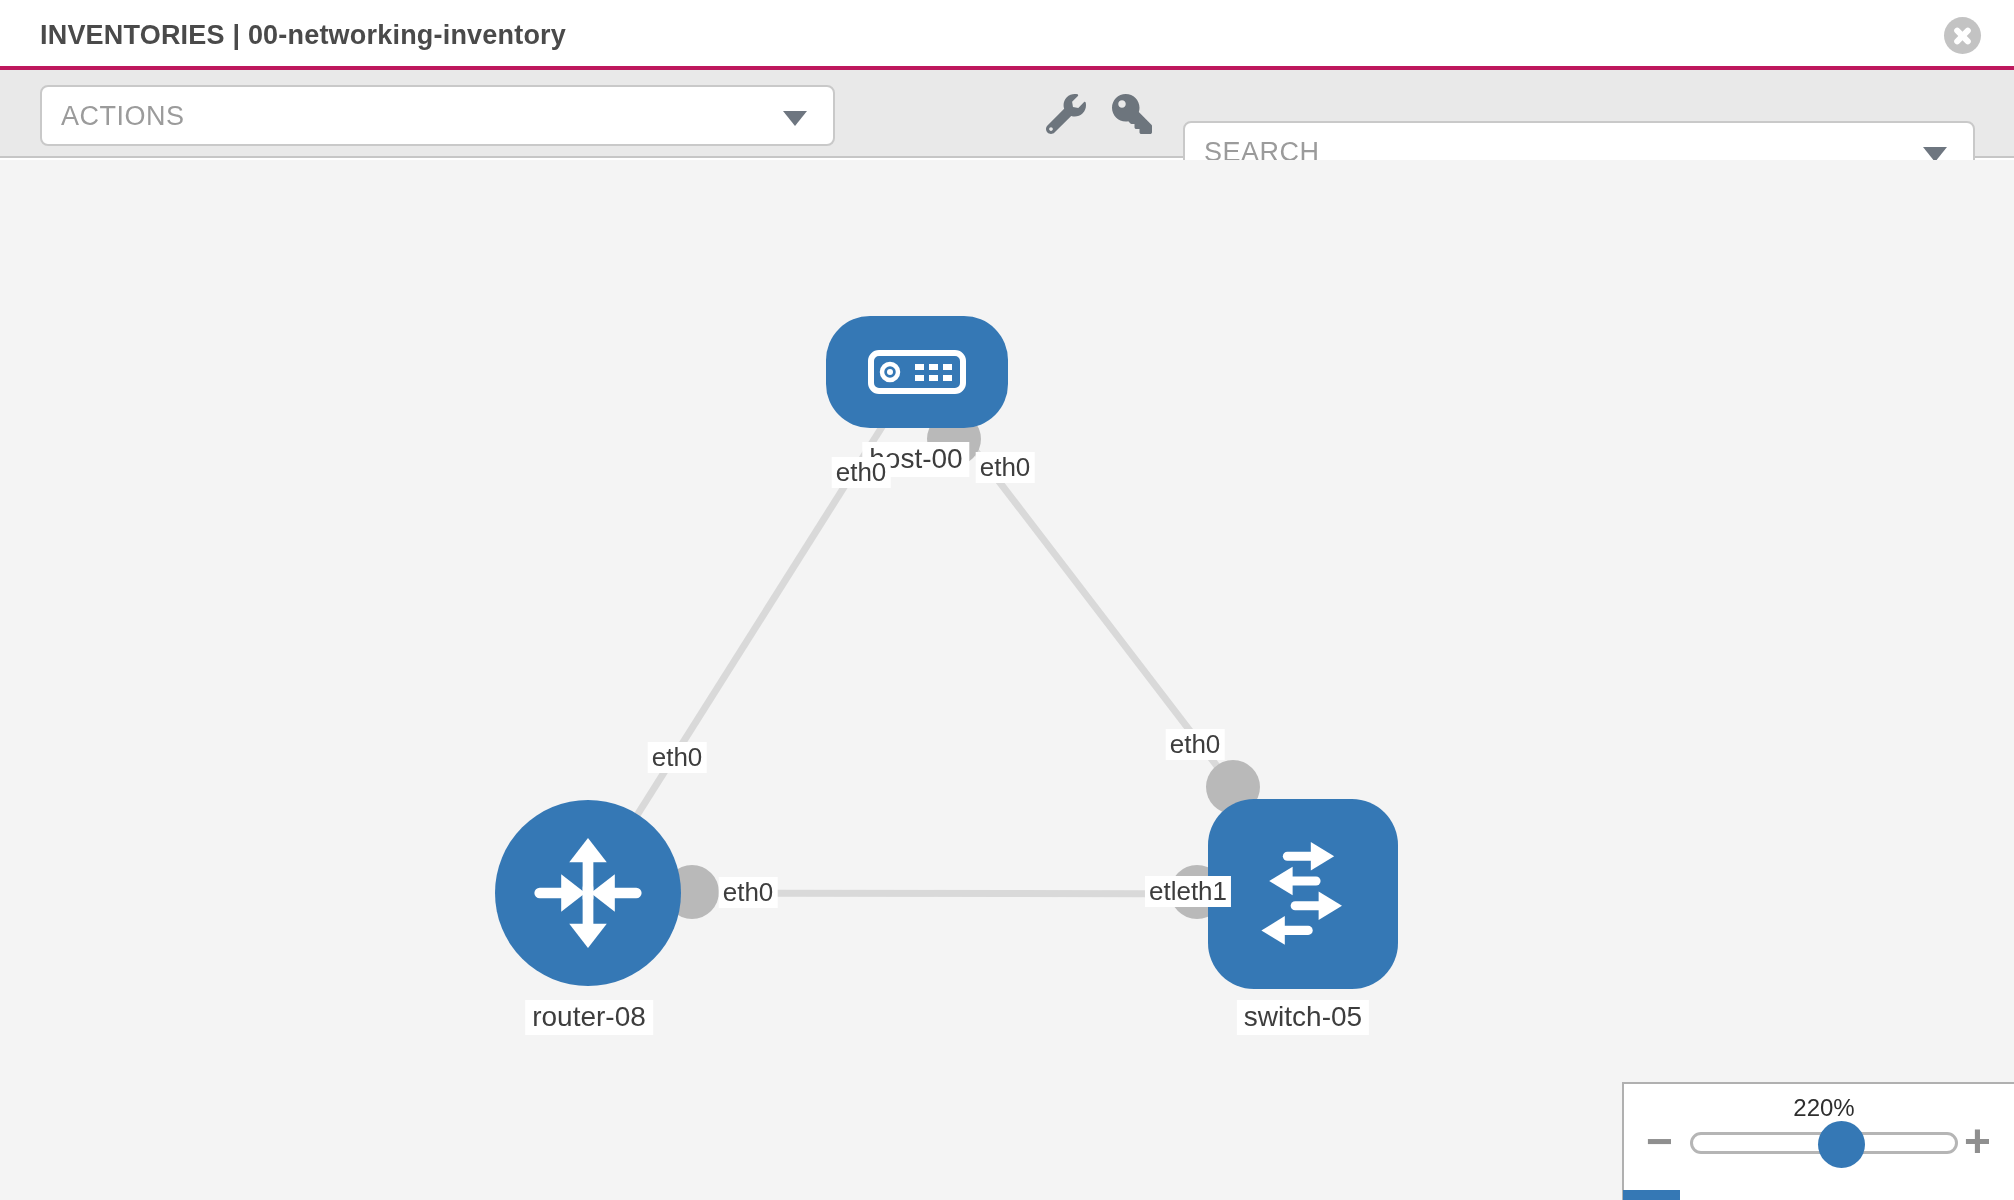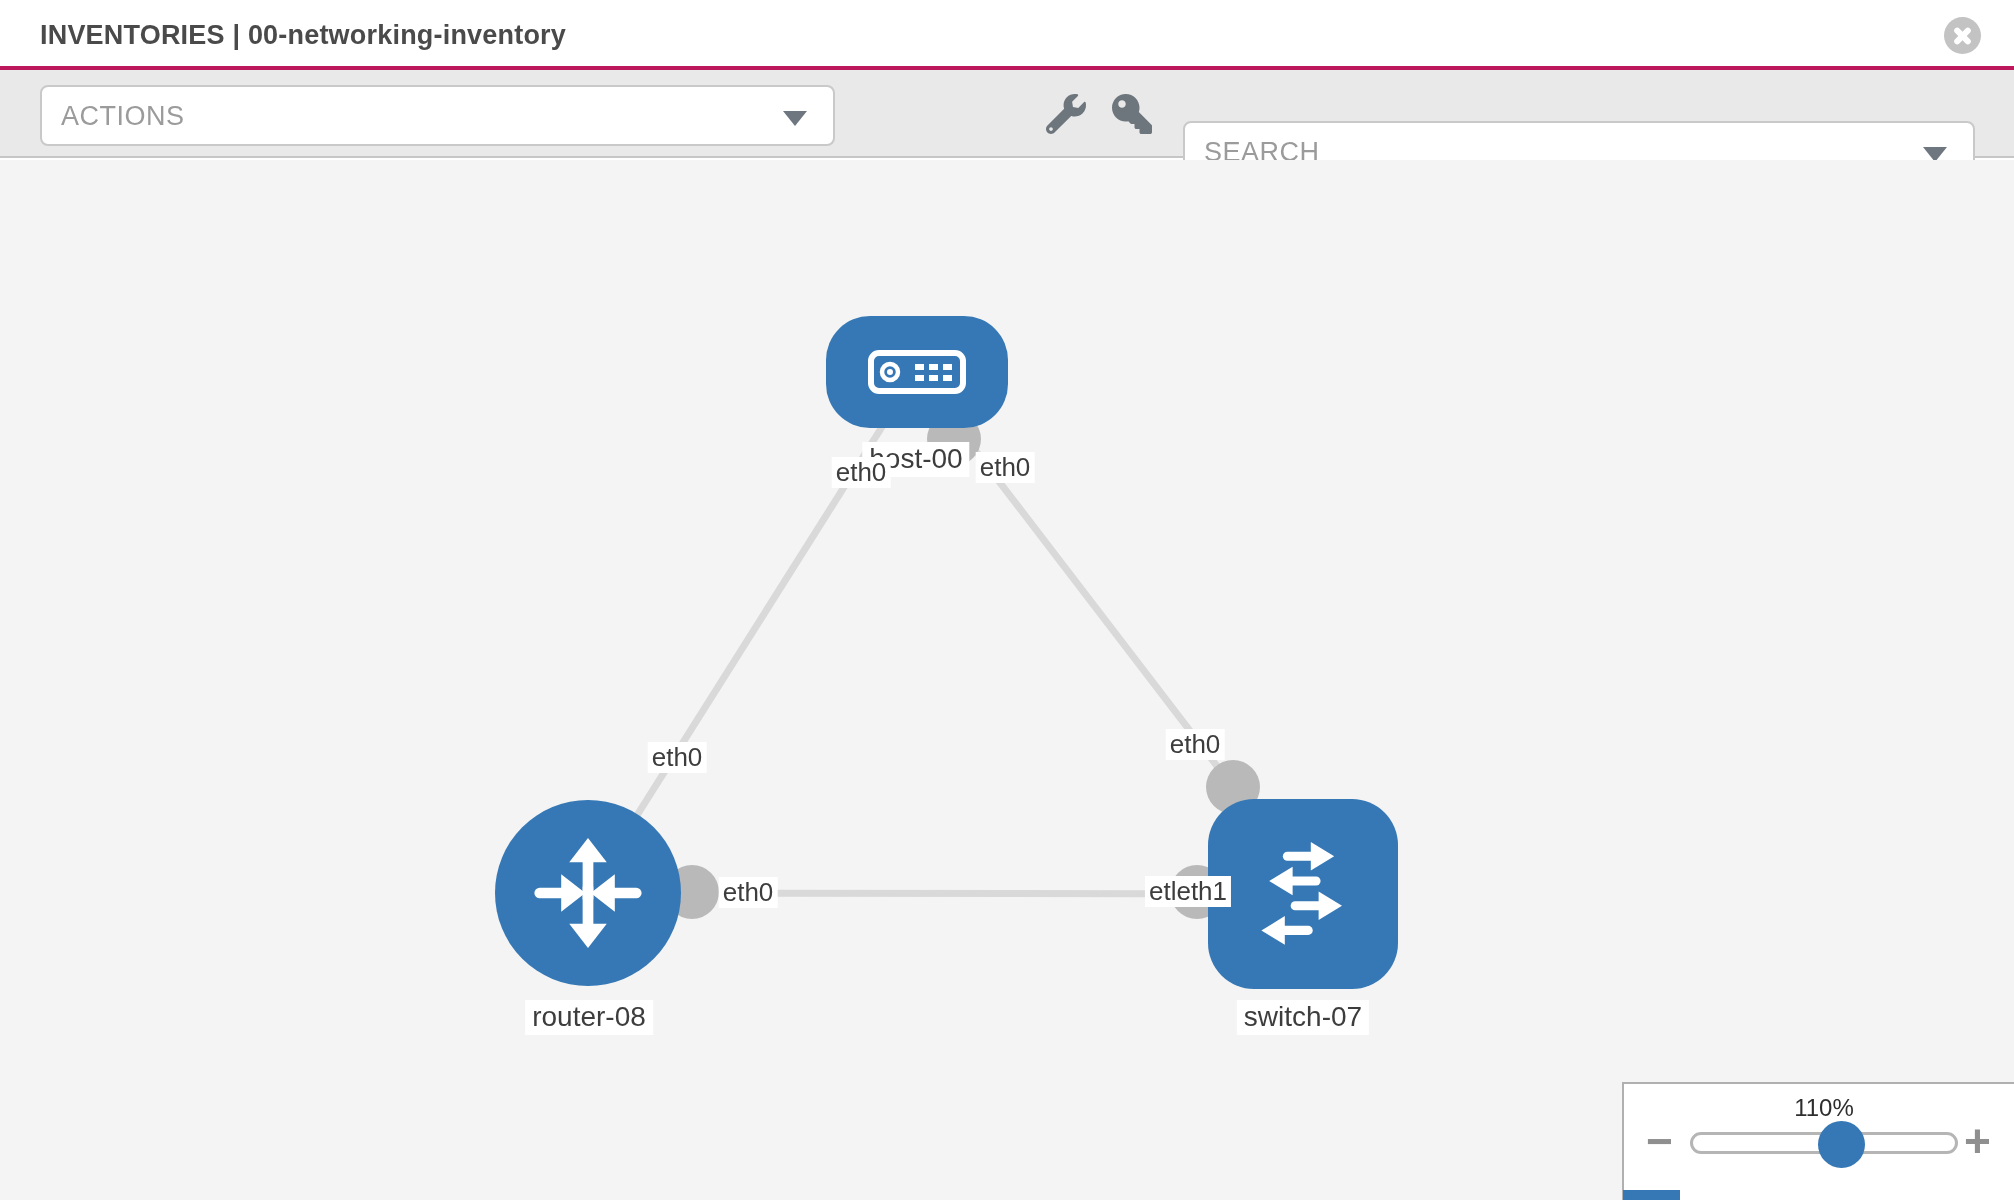--- a/index.html
+++ b/index.html
@@ -164,32 +164,32 @@
           <line x1="44" y1="59" x2="64" y2="59"></line>
             <polygon points="80,59 62,48 62,70" stroke="none"></polygon>
           <line x1="54" y1="78" x2="34" y2="78"></line>
             <polygon points="18,78 36,67 36,89" stroke="none"></polygon>
         </g>
       </svg>
     </div>
 
     <div class="lbl node-lbl" style="left:916px;top:282px;">host-00</div>
     <div class="lbl node-lbl" style="left:589px;top:840px;">router-08</div>
-    <div class="lbl node-lbl" style="left:1303px;top:840px;">switch-07</div>
+    <div class="lbl node-lbl" style="left:1303px;top:840px;">switch-05</div>
 
     <div class="lbl eth-lbl" style="left:861px;top:297px;">eth0</div>
     <div class="lbl eth-lbl" style="left:1005px;top:292px;">eth0</div>
     <div class="lbl eth-lbl" style="left:677px;top:582px;">eth0</div>
     <div class="lbl eth-lbl" style="left:1195px;top:569px;">eth0</div>
     <div class="lbl eth-lbl" style="left:748px;top:717px;">eth0</div>
     <div class="lbl eth-lbl" style="left:1188px;top:716px;">etleth1</div>
   </div>
 
   <div class="zoom-panel">
-    <div class="zoom-pct">110%</div>
+    <div class="zoom-pct">220%</div>
     <div class="zoom-minus">−</div>
     <div class="zoom-track"></div>
     <div class="zoom-handle"></div>
     <div class="zoom-plus">+</div>
   </div>
 
   <div class="clipped-blue"></div>
 
 </div>
 

